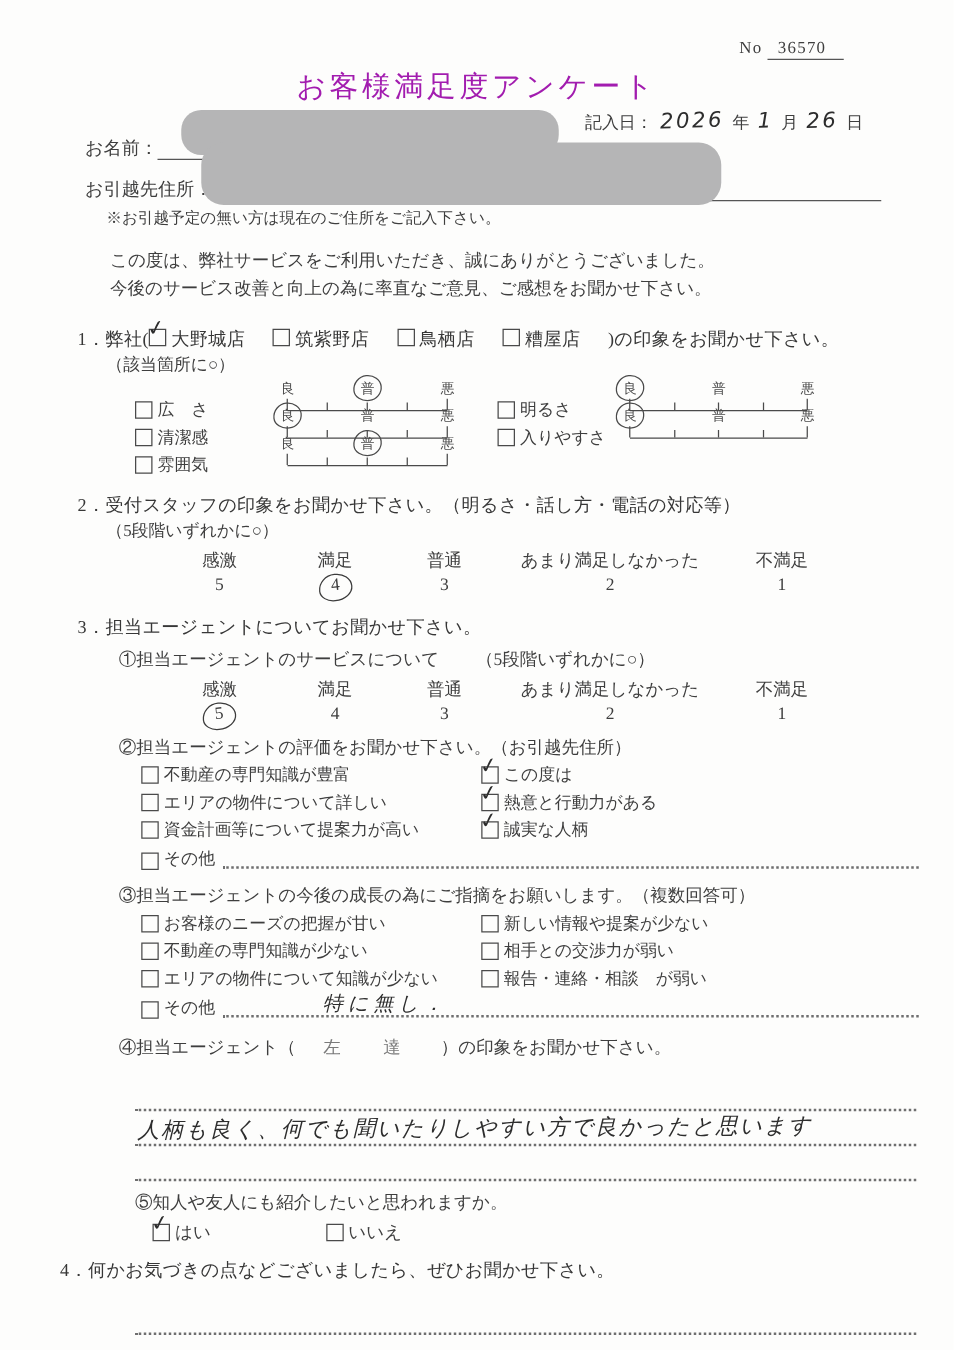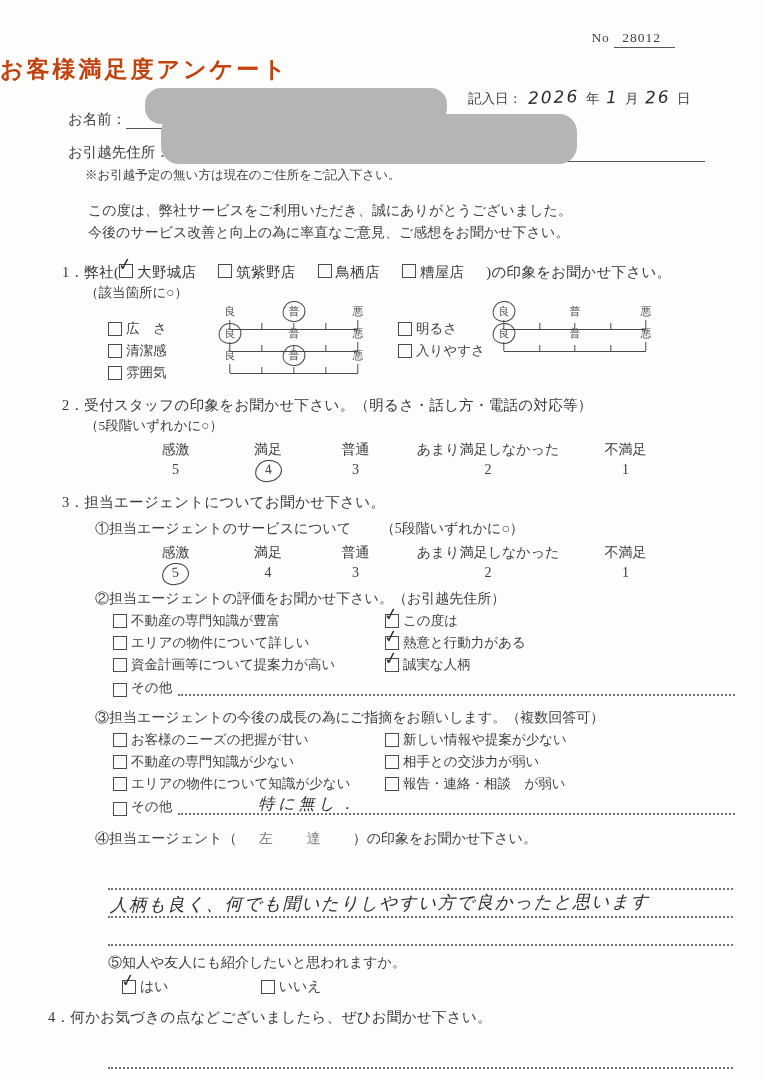--- a/index.html
+++ b/index.html
@@ -5,21 +5,21 @@
   html,body{margin:0;padding:0;background:#ffffff;}
   .page{
     position:relative; width:763px; height:1080px; overflow:hidden;
     background:#fdfdfc; color:#3e3e3e;
     font-family:"Liberation Serif","DejaVu Serif",serif;
     font-size:14px;
   }
   
   .no-row{padding:30px 88px 0 0; text-align:right; font-size:13.5px; letter-spacing:1px;}
   .no-val{display:inline-block; border-bottom:1.2px solid #555; padding:0 14px 1px 8px;}
-  .title{font-size:23px; letter-spacing:3px; color:#c2410c; font-weight:700; margin-top:6px;}
+  .title{text-align:center; font-size:23px; letter-spacing:3px; color:#a21caf; font-weight:400; margin-top:6px;}
   .date-row{margin:2px 0 0 468px; font-size:13.5px;}
   .hw{font-family:"DejaVu Sans",sans-serif; font-style:italic; color:#2d2d2d;}
   .hw-date{font-size:17px; letter-spacing:2px; transform:rotate(-2deg); display:inline-block; margin:0 3px;}
   .field-row{display:flex; align-items:flex-end; margin-left:68px; font-size:14.5px;}
   .field-line{border-bottom:1.2px solid #555; height:18px;}
   .name-line{width:430px;} .addr-line{width:520px;}
   .redact{position:absolute; background:#b5b5b6; border-radius:16px;}
   .redact-a{left:145px; top:88px;  width:302px; height:36px;}
   .redact-b{left:161px; top:114px; width:416px; height:50px; border-radius:18px;}
   .note{margin:5px 0 0 85px; font-size:12.5px;}
@@ -73,21 +73,21 @@
 </head>
 <body>
 
 <div class="page">
 
   <div class="redact redact-a"></div>
   <div class="redact redact-b"></div>
 
   <div class="no-row">
     <span>No</span>
-    <span class="no-val">28012</span>
+    <span class="no-val">36570</span>
   </div>
   <div class="title">お客様満足度アンケート</div>
 
   <div class="date-row">
     <span>記入日：</span>
     <span class="hw hw-date">2026</span>
     <span>年</span>
     <span class="hw hw-date">1</span>
     <span>月</span>
     <span class="hw hw-date">26</span>

